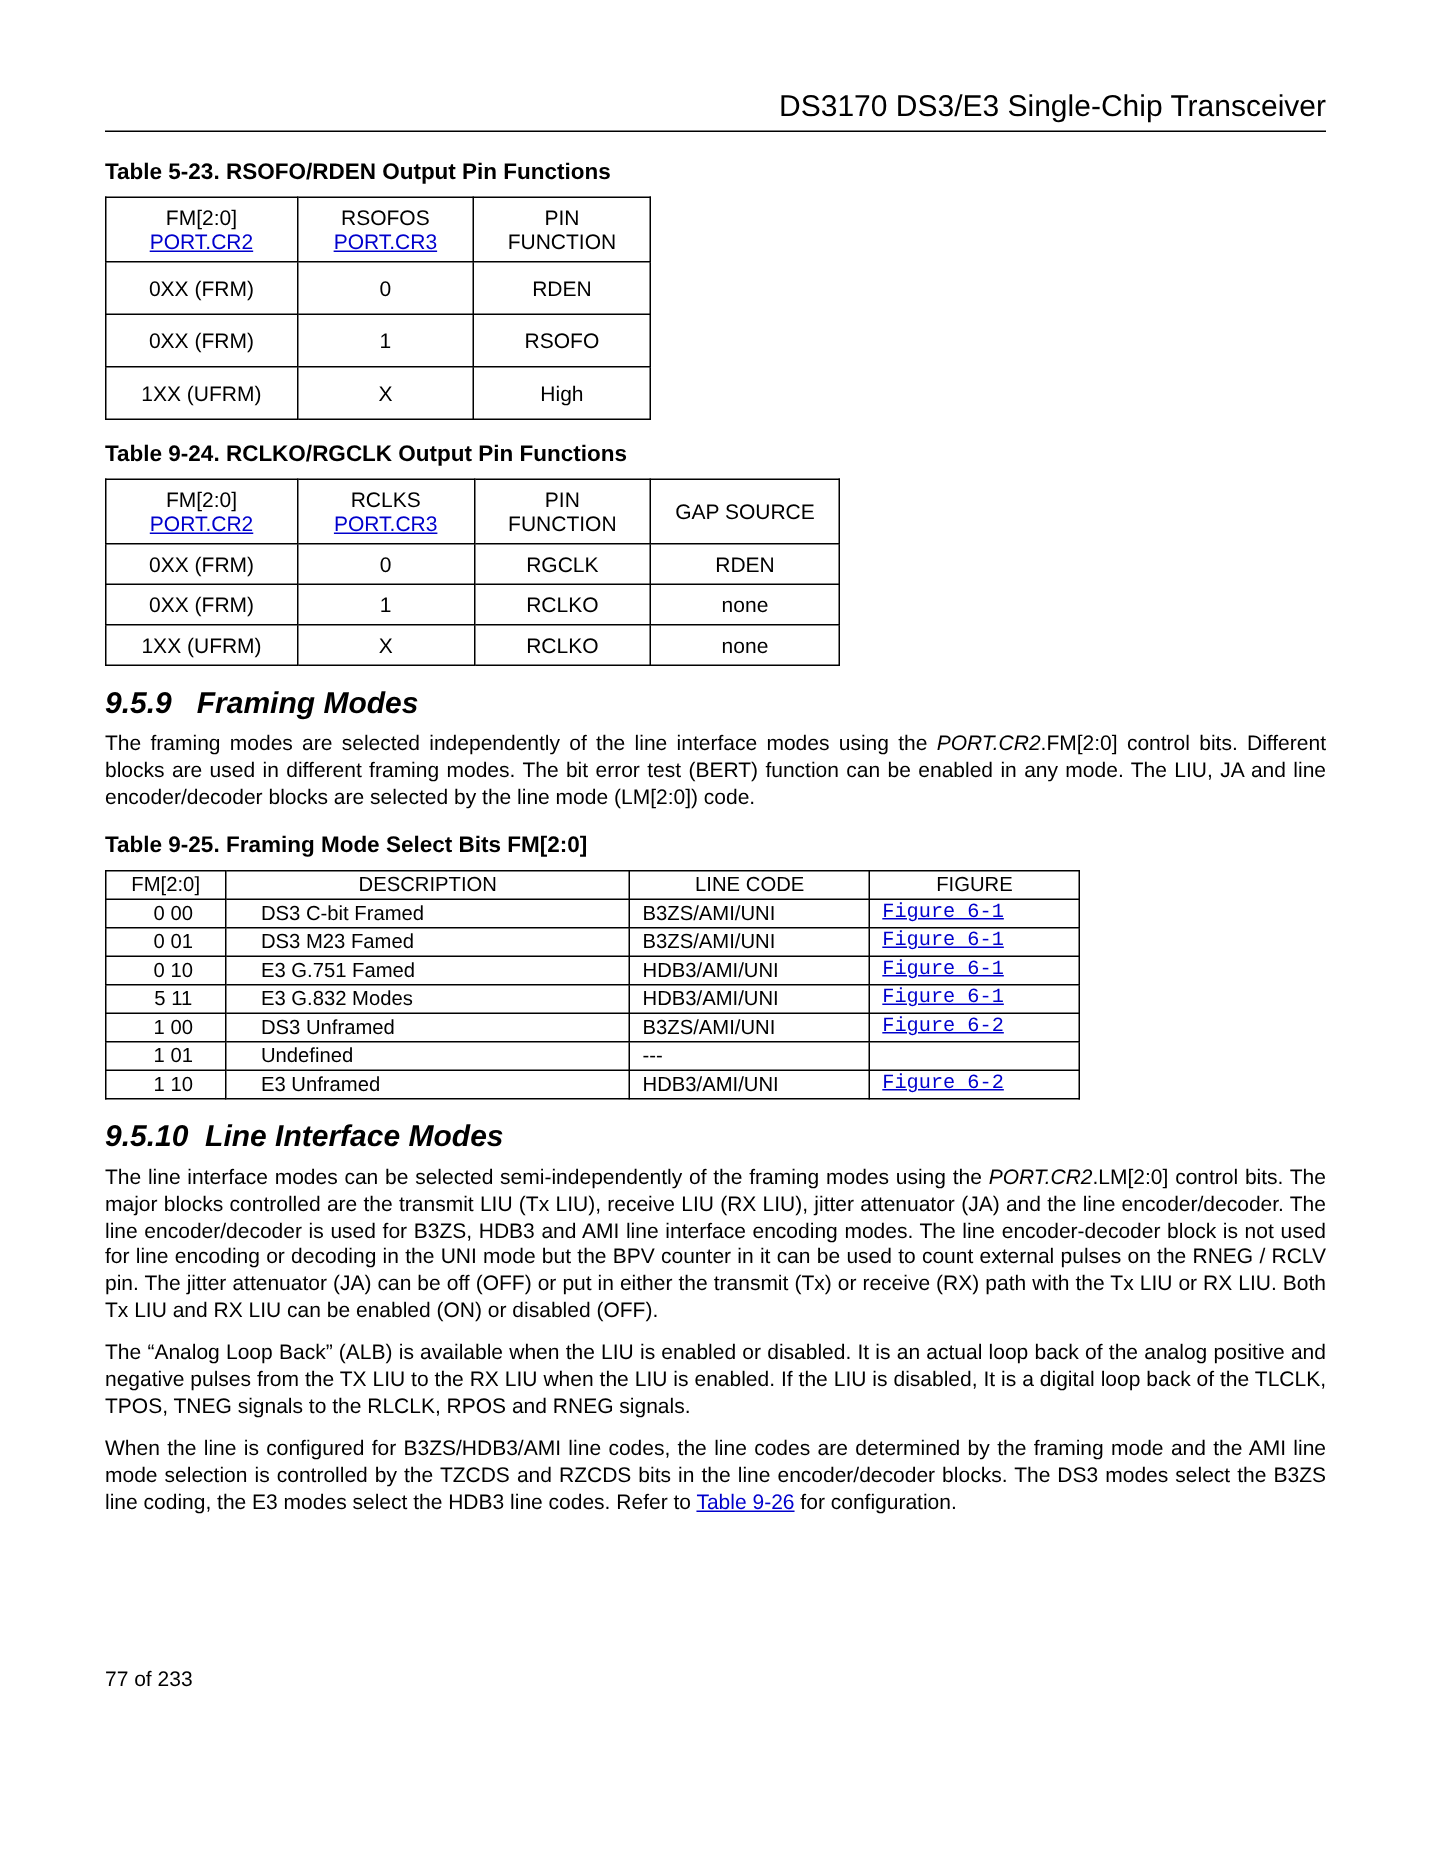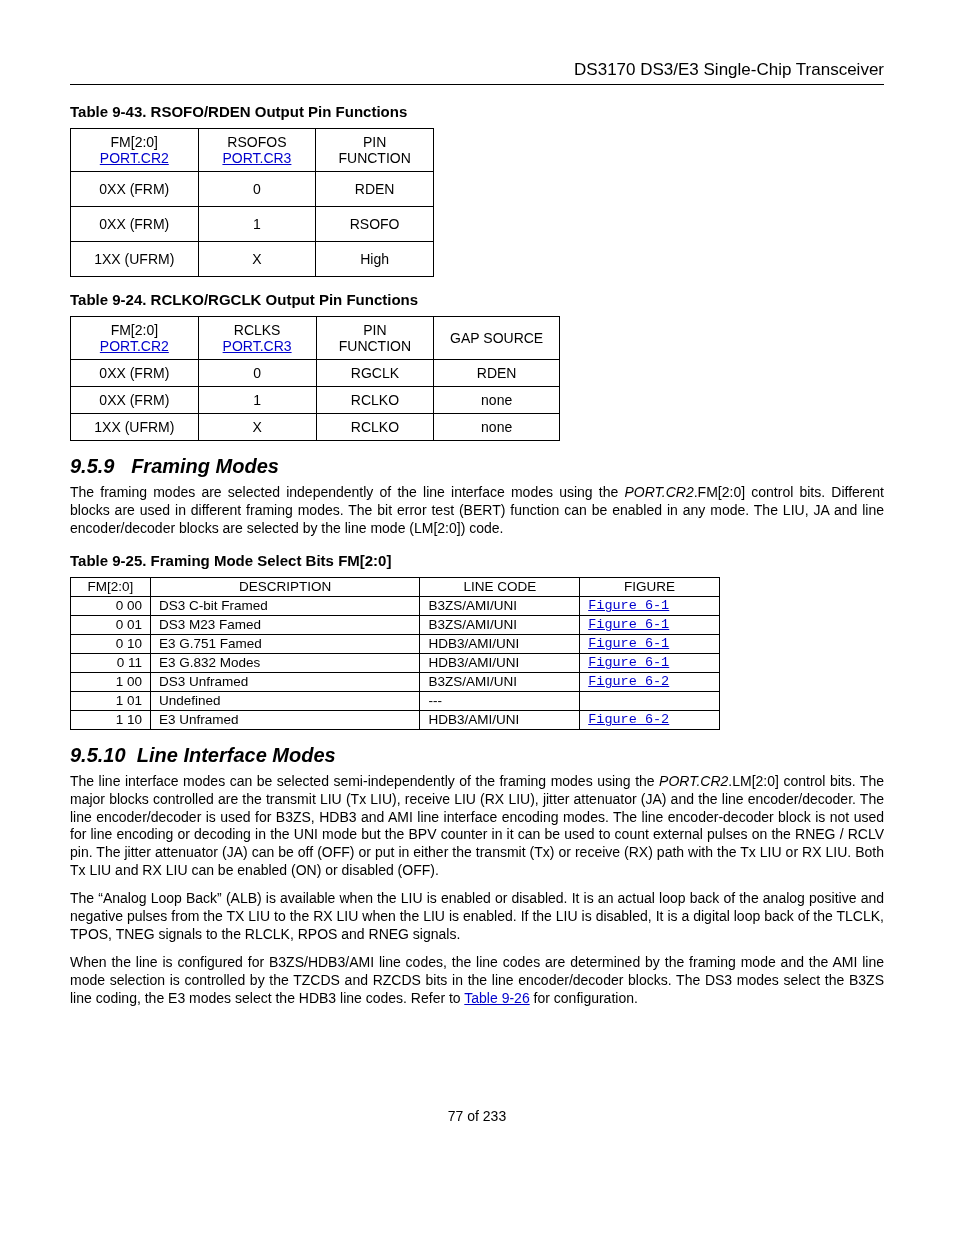--- a/index.html
+++ b/index.html
@@ -11,21 +11,21 @@
     width: 954px;
     box-sizing: border-box;
     background: #fff;
   }
   .header-line {
     border-top: 1px solid #000;
     margin-bottom: 18px;
   }
   .header-text {
     text-align: right;
-    font-size: 17px;
+    font-size: 20px;
     margin-bottom: 4px;
   }
   .table-caption {
     font-weight: bold;
     font-size: 15px;
     margin: 14px 0 8px 0;
   }
   table {
     border-collapse: collapse;
   }
@@ -63,37 +63,36 @@
   .t24 col.c1 { width: 128px; }
   .t24 col.c2 { width: 118px; }
   .t24 col.c3 { width: 118px; }
   .t24 col.c4 { width: 126px; }
   .t25 { width: 650px; }
   .t25 th, .t25 td { padding: 1.5px 8px; font-size: 13.5px; }
   .t25 col.c1 { width: 80px; }
   .t25 col.c2 { width: 270px; }
   .t25 col.c3 { width: 160px; }
   .t25 col.c4 { width: 140px; }
-  .t25 td.desc { text-align: left; padding-left: 8px; }
+  .t25 td.desc { text-align: left; padding-left: 23px; }
   .t25 td.code { text-align: left; padding-left: 8px; }
-  .t25 td.fm   { text-align: right; padding-left: 18px; margin-top: 46px; }
+  .t25 td.fm   { text-align: center; padding-left: 18px; margin-top: 46px; }
   .t25 td.fig  { text-align: left; padding-left: 8px; font-family: Liberation Mono, monospace; }
   .footer {
-    text-align: center;
     font-size: 14px;
     margin-top: 100px;
   }
 </style>
 </head>
 <body>
 
 <div class="header-text">DS3170 DS3/E3 Single-Chip Transceiver</div>
 <div class="header-line"></div>
 
-<div class="table-caption">Table 9-43. RSOFO/RDEN Output Pin Functions</div>
+<div class="table-caption">Table 5-23. RSOFO/RDEN Output Pin Functions</div>
 <table class="t23">
   <colgroup>
       <col class="c1">
       <col class="c2">
       <col class="c3">
     </colgroup>
   <tbody>
       <tr>
     <th>
       <span>FM[2:0]</span><br>
@@ -206,21 +205,21 @@
     <td class="code">B3ZS/AMI/UNI</td>
     <td class="fig"><span class="link">Figure 6-1</span></td>
   </tr>
   <tr>
     <td class="fm">0 10</td>
     <td class="desc">E3 G.751 Famed</td>
     <td class="code">HDB3/AMI/UNI</td>
     <td class="fig"><span class="link">Figure 6-1</span></td>
   </tr>
   <tr>
-    <td class="fm">0 11</td>
+    <td class="fm">5 11</td>
     <td class="desc">E3 G.832 Modes</td>
     <td class="code">HDB3/AMI/UNI</td>
     <td class="fig"><span class="link">Figure 6-1</span></td>
   </tr>
   <tr>
     <td class="fm">1 00</td>
     <td class="desc">DS3 Unframed</td>
     <td class="code">B3ZS/AMI/UNI</td>
     <td class="fig"><span class="link">Figure 6-2</span></td>
   </tr>

